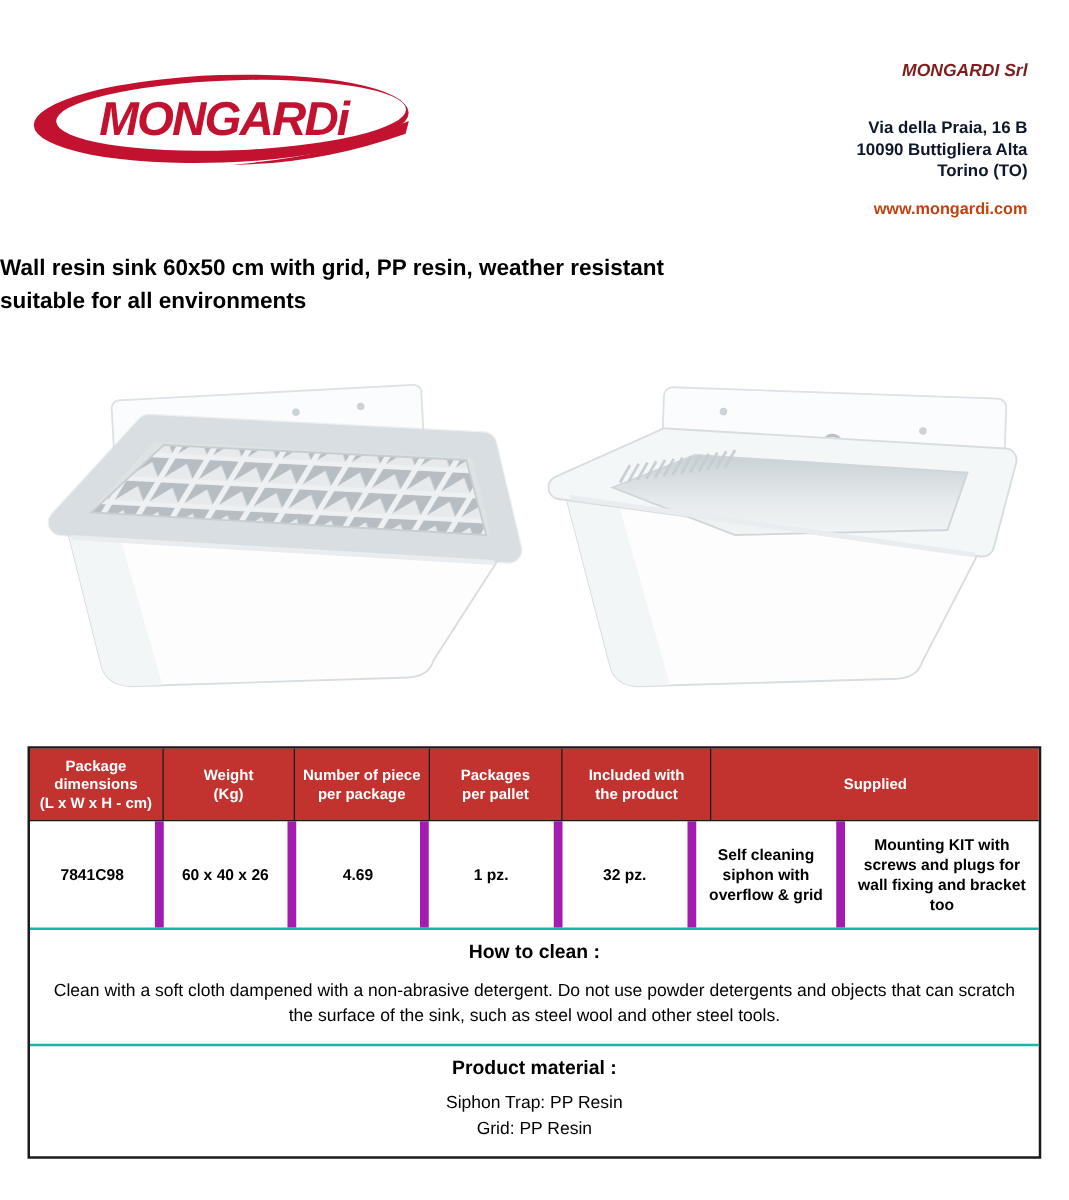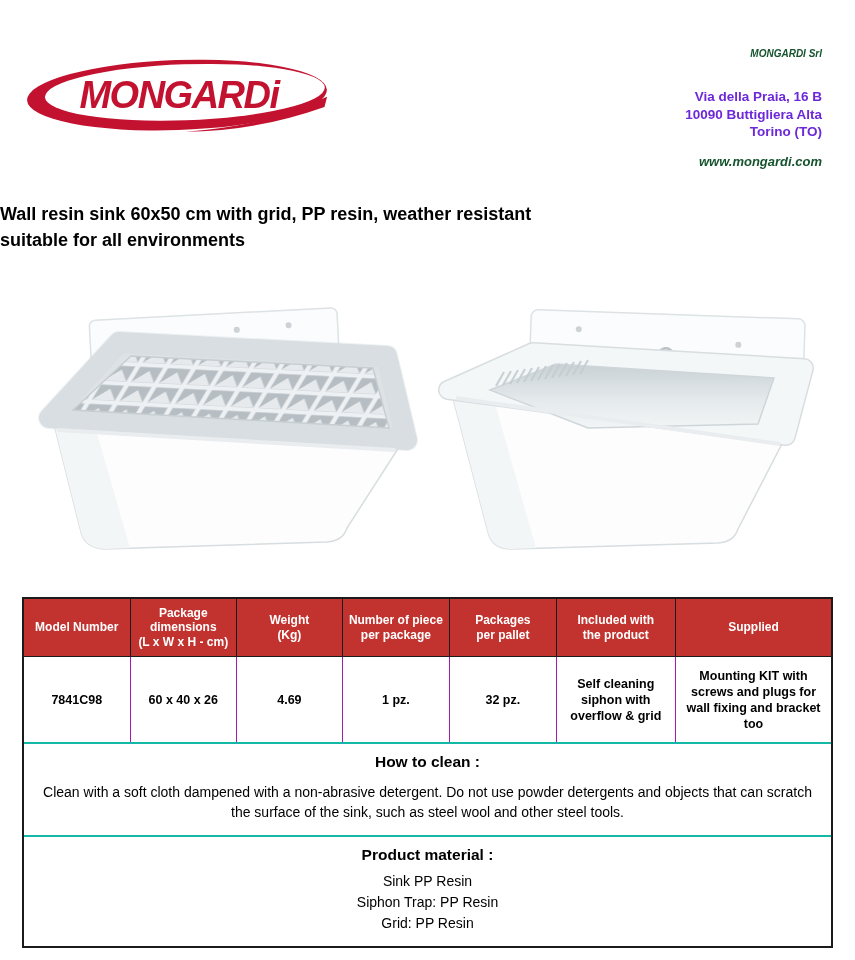--- a/index.html
+++ b/index.html
@@ -5,43 +5,43 @@
   * { margin:0; padding:0; box-sizing:border-box; }
   html,body { background:#ffffff; }
   .page {
     position:relative; width:855px; height:960px; background:#ffffff;
     font-family:"Liberation Sans", sans-serif; color:#000; overflow:hidden;
     margin:0 auto;
   }
   
   .logo-wrap { position:absolute; left:24px; top:56px; width:310px; height:84px; }
   .company-info { position:absolute; right:33px; top:48px; text-align:right; }
-  .company-name { color:#14532d; font-weight:bold; font-style:italic; font-size:10px; }
-  .company-address { margin-top:29px; font-weight:bold; font-size:13.5px; line-height:17.5px; color:#6d28d9; }
-  .company-site { margin-top:13px; color:#14532d; font-style:italic; font-weight:bold; font-size:13px; }
+  .company-name { color:#7f1d1d; font-weight:bold; font-style:italic; font-size:14px; }
+  .company-address { margin-top:29px; font-weight:bold; font-size:13.5px; line-height:17.5px; color:#0f172a; }
+  .company-site { margin-top:13px; color:#c2410c; font-weight:bold; font-size:13px; }
   
   .doc-title { position:absolute; top:201px; left:0; right:0; text-align:left;
     font-weight:bold; font-size:18px; line-height:26px; color:#000; }
   
   .img-left  { position:absolute; left:35px;  top:300px; }
   .img-right { position:absolute; left:438px; top:302px; }
   
   .spec-table { position:absolute; left:22px; top:597px; width:811px; border:2px solid #1b1b1b; background:#fff; }
   .t-row { display:flex; width:100%; }
   .t-head { background:#C2332F; }
   .t-head .cell {
     color:#fff; font-weight:bold; font-size:12px; line-height:14.5px;
     display:flex; align-items:center; justify-content:center; text-align:center;
     white-space:pre-line; height:57px; border-right:1px solid #1b1b1b; padding:2px 3px;
   }
   .t-body { border-top:1px solid #1b1b1b; }
   .t-body .cell {
     color:#000; font-weight:bold; font-size:12.5px; line-height:16px;
     display:flex; align-items:center; justify-content:center; text-align:center;
-    min-height:85px; border-right:1px solid #a21caf; padding:4px 6px;
+    min-height:85px; border-right:7px solid #a21caf; padding:4px 6px;
   }
   .t-row .cell:last-child { border-right:none; }
   .c0{width:13.2%;} .c1{width:13.2%;} .c2{width:13.1%;} .c3{width:13.3%;}
   .c4{width:13.2%;} .c5{width:14.8%;} .c6{flex:1;}
   .section { border-top:2px solid #14b8a6; text-align:center; }
   .section-head { font-size:15.5px; font-weight:bold; padding:9px 0 2px; }
   .section-text { font-size:14px; line-height:20px; padding:9px 16px 13px; }
   .materials { font-size:14px; line-height:21px; padding:5px 0 12px; }
 </style>
 </head>
@@ -143,21 +143,20 @@
           <path d="M135,73 L143,59"></path>
         <path d="M142,72 L150,58"></path>
       </g>
 
       <path d="M18,96 L342,142" stroke="#e9edef" stroke-width="4" fill="none"></path>
     </svg>
   </div>
 
   <div class="spec-table">
     <div class="t-row t-head">
-      <div class="cell c0">Model Number</div>
       <div class="cell c1">Package
 dimensions
 (L x W x H - cm)</div>
       <div class="cell c2">Weight
 (Kg)</div>
       <div class="cell c3">Number of piece
 per package</div>
       <div class="cell c4">Packages
 per pallet</div>
       <div class="cell c5">Included with
@@ -175,20 +174,19 @@
     </div>
 
     <div class="section">
       <div class="section-head">How to clean :</div>
       <div class="section-text">Clean with a soft cloth dampened with a non-abrasive detergent. Do not use powder detergents and objects that can scratch the surface of the sink, such as steel wool and other steel tools.</div>
     </div>
 
     <div class="section">
       <div class="section-head">Product material :</div>
       <div class="materials">
-        <div>Sink PP Resin</div>
         <div>Siphon Trap: PP Resin</div>
         <div>Grid: PP Resin</div>
       </div>
     </div>
   </div>
 
 </div>
 
 </body></html>

